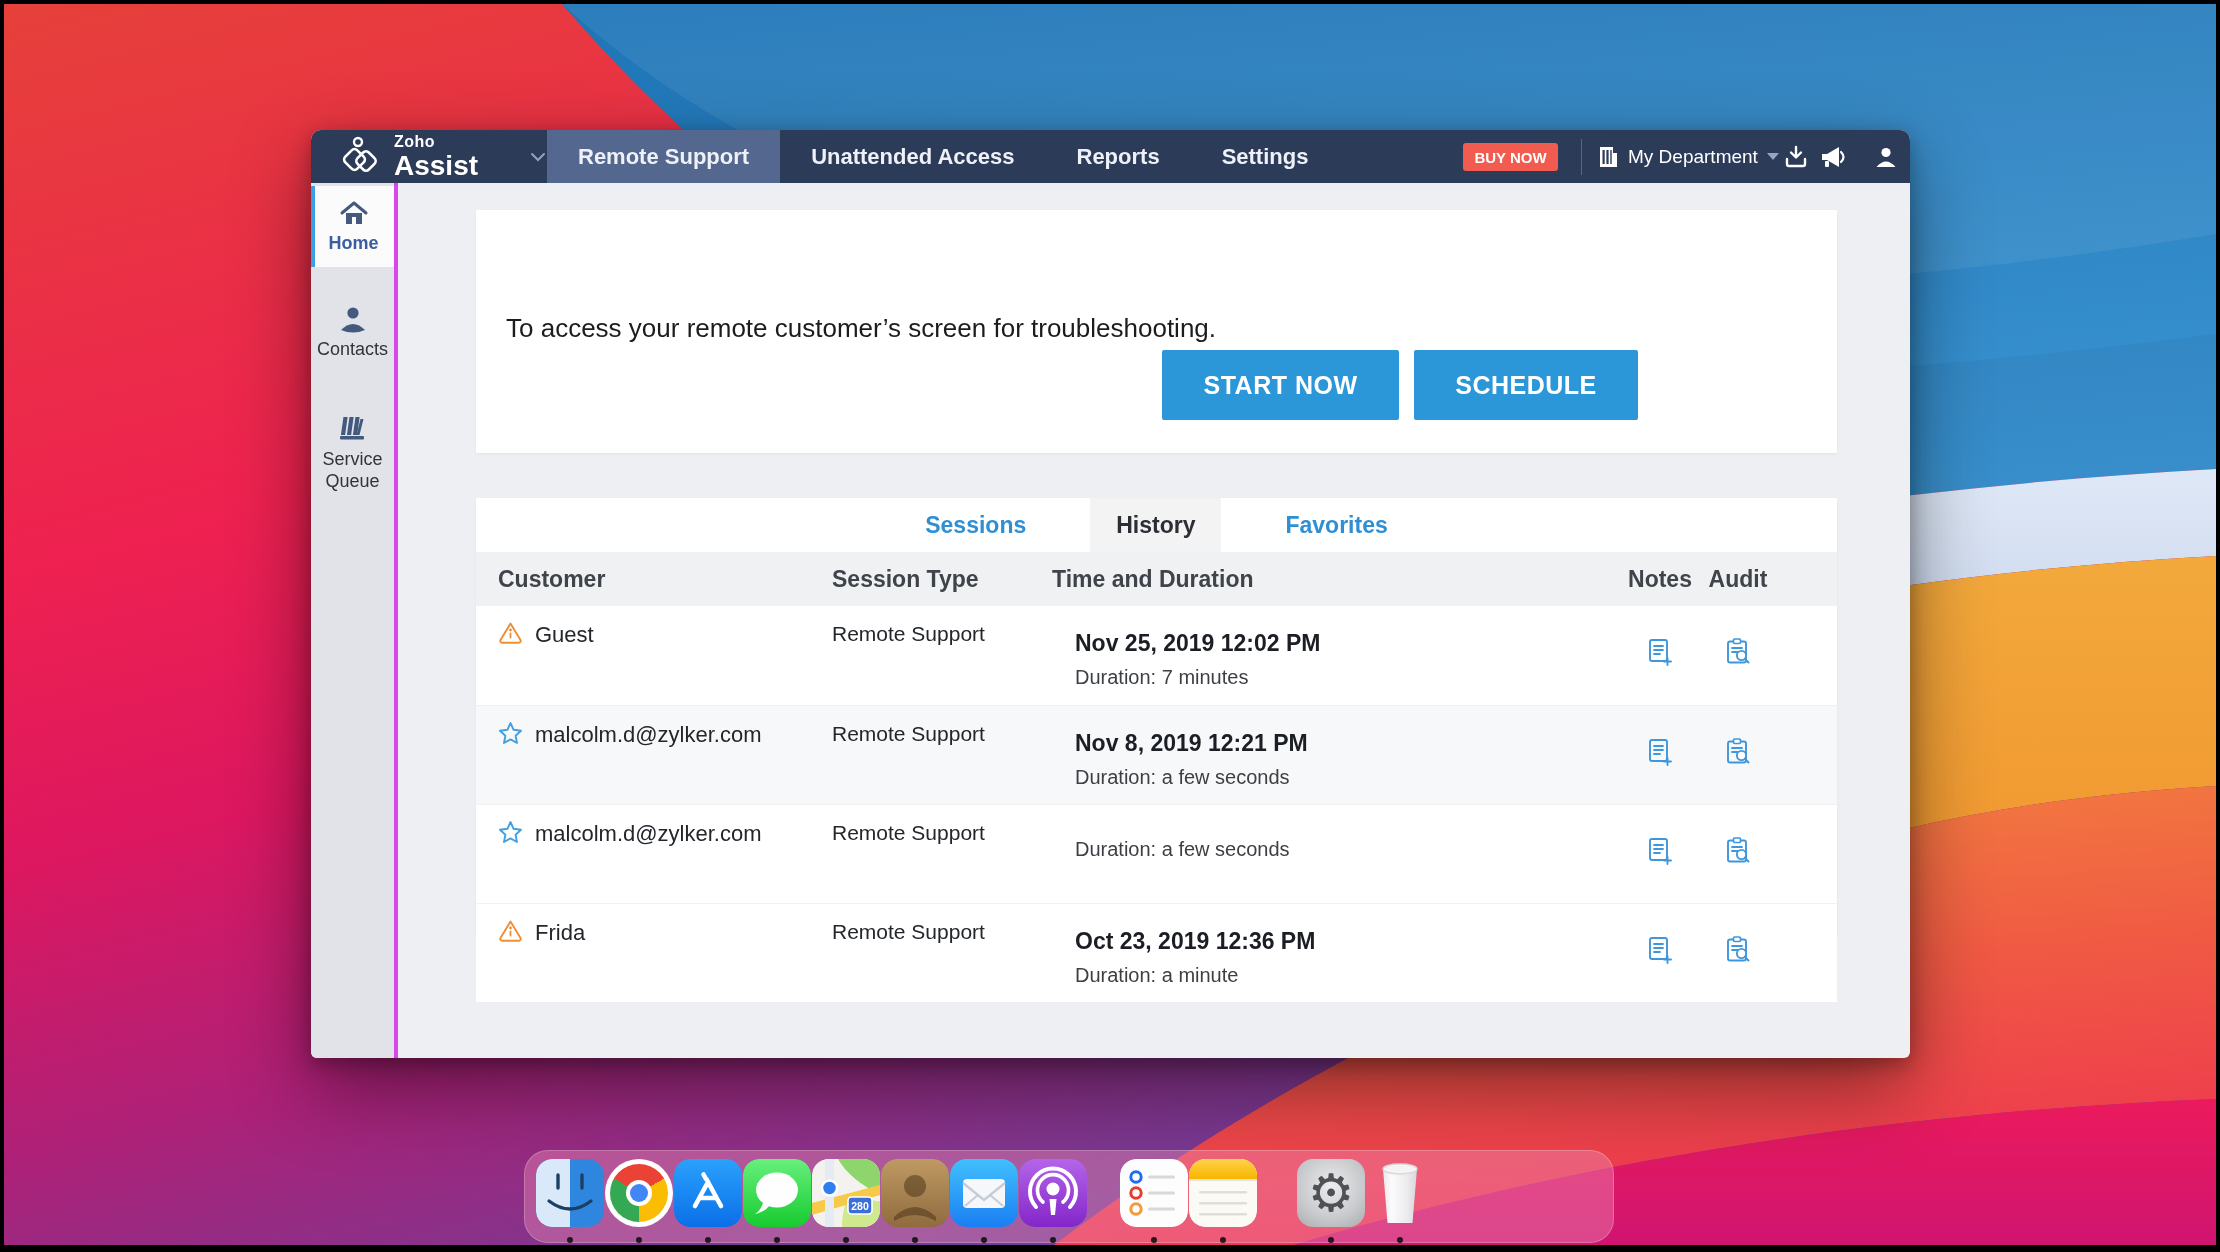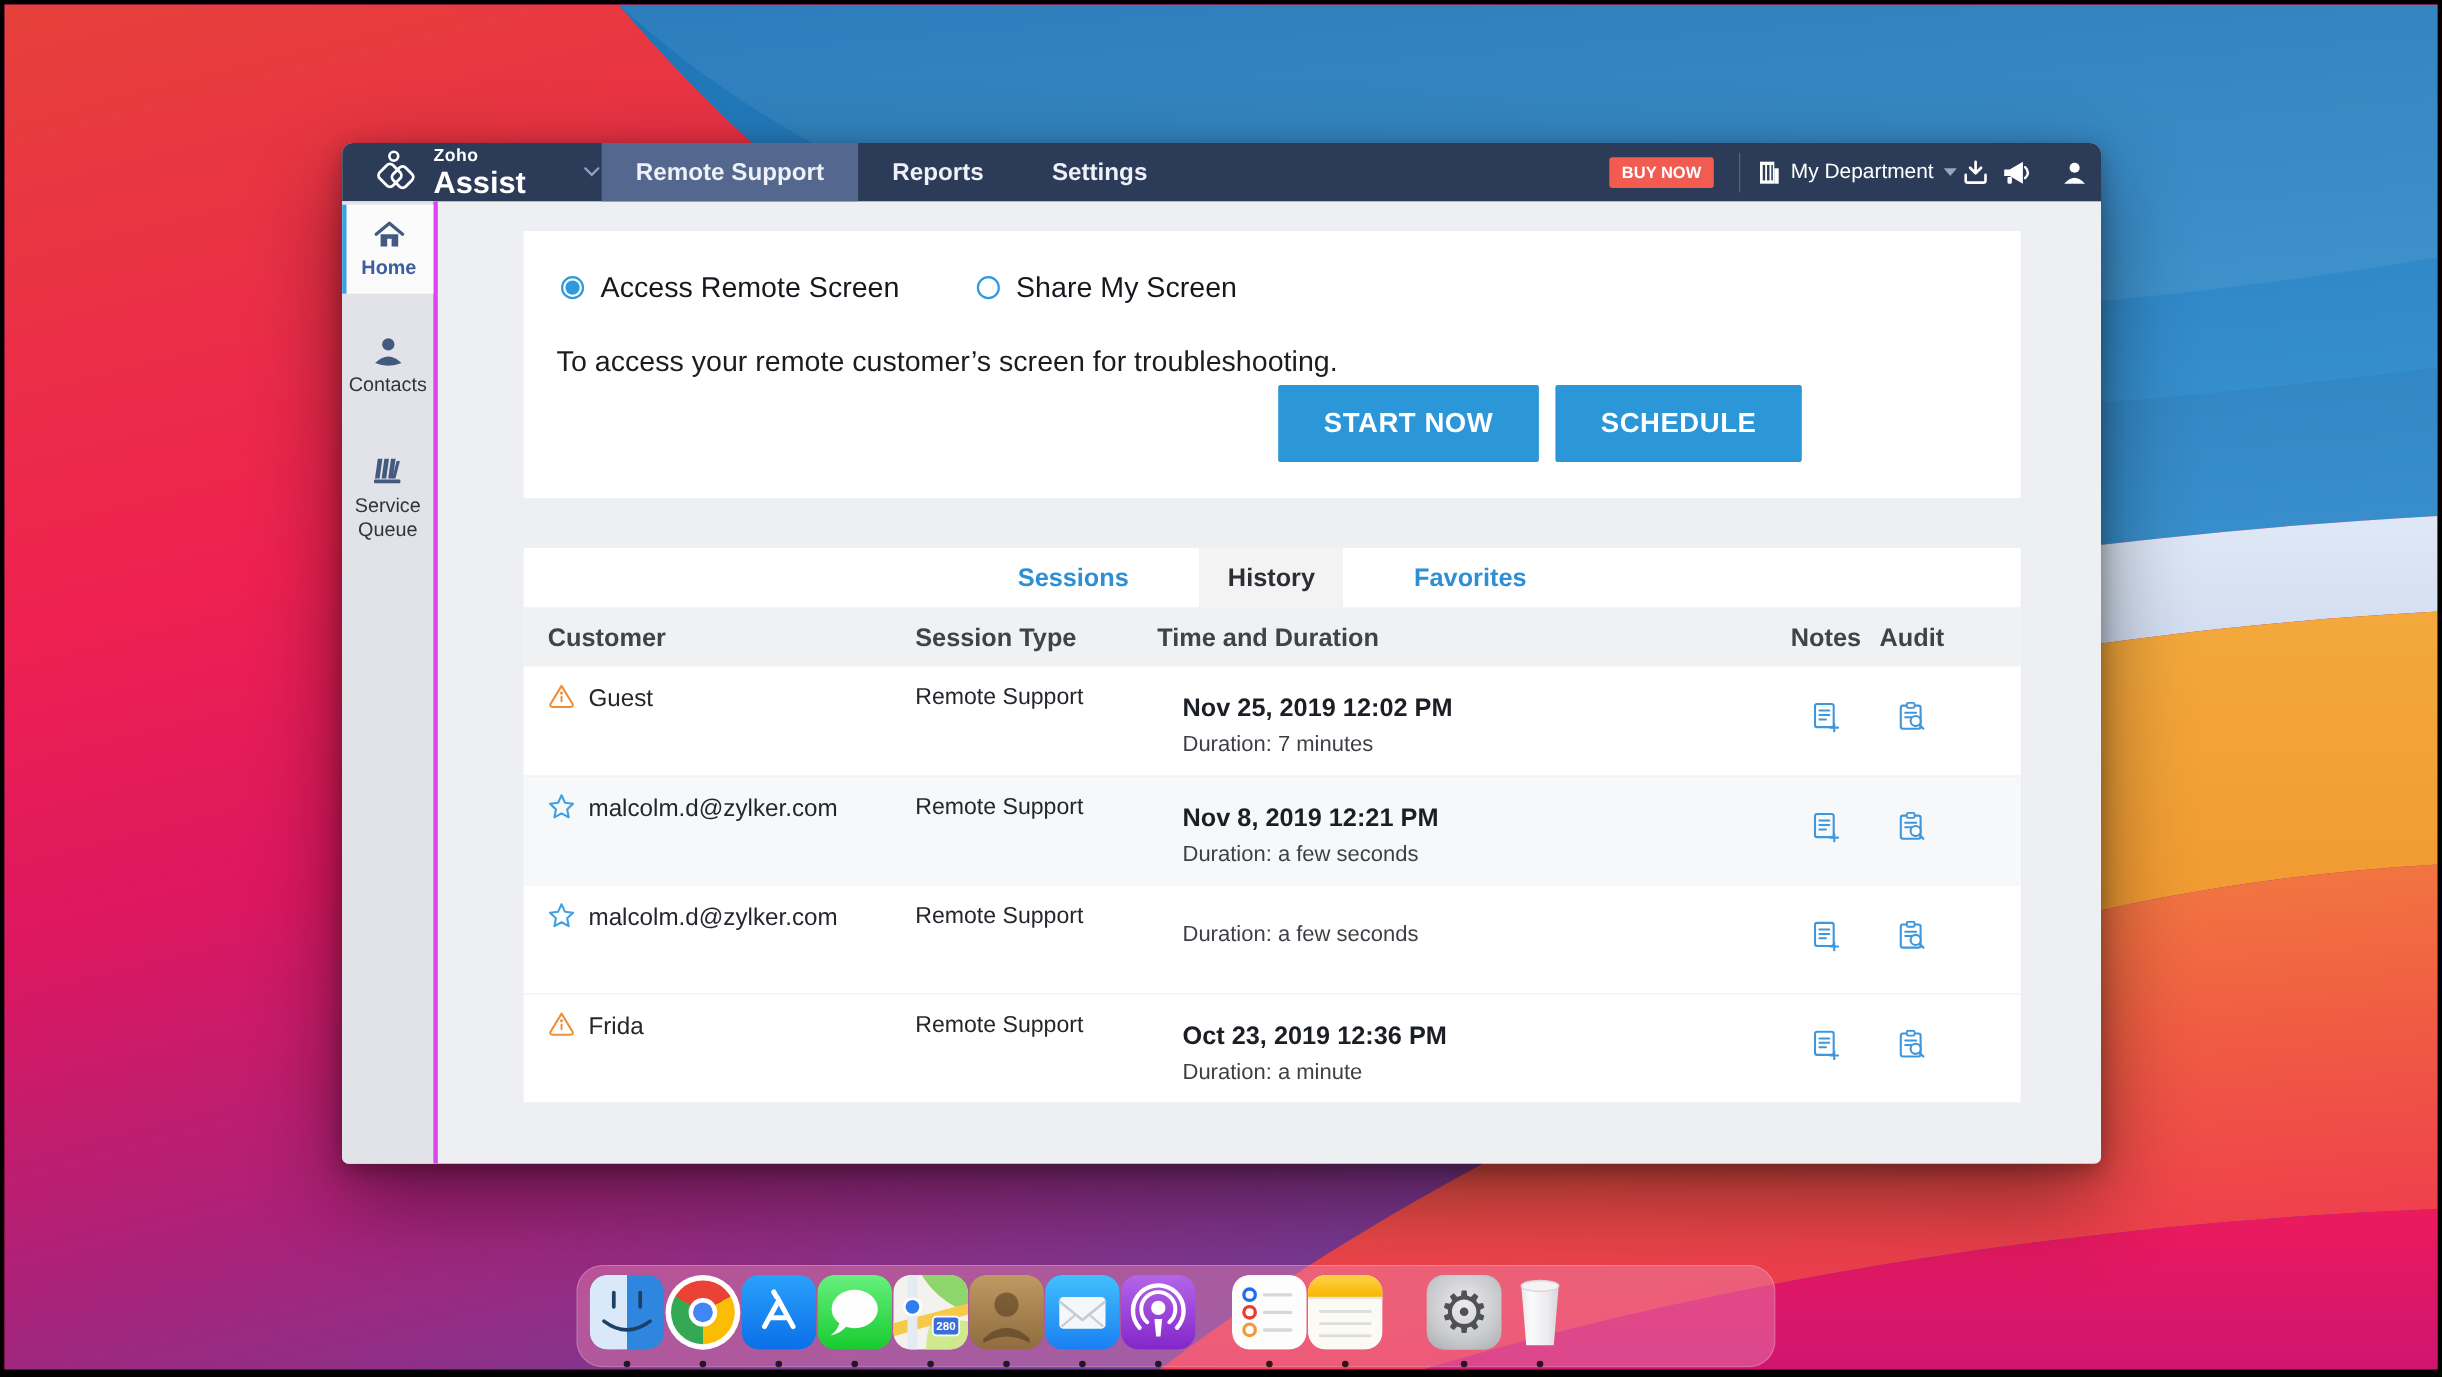--- a/index.html
+++ b/index.html
@@ -160,20 +160,21 @@
         </div>
         <span class="logo-caret">
           <svg width="16" height="10" viewBox="0 0 16 10">
               <path d="M2,2 L8,8 L14,2" fill="none" stroke="#93a2c0" stroke-width="2" stroke-linecap="round"></path>
             </svg>
         </span>
       </div>
 
       <div class="nav-tabs">
         <div class="nav-tab active">Remote Support</div>
+        <div class="nav-tab">Unattended Access</div>
         <div class="nav-tab">Reports</div>
         <div class="nav-tab">Settings</div>
       </div>
 
       <button class="buynow">BUY NOW</button>
       <div class="nav-divider"></div>
 
       <div class="dept">
         <svg width="22" height="24" viewBox="0 0 22 24">
           <rect x="3" y="2" width="13" height="20" fill="#fff"></rect>
@@ -224,30 +225,20 @@
             <rect x="19" y="4" width="4.2" height="18" transform="skewX(-8)"></rect>
             <rect x="25" y="6" width="3" height="16" transform="skewX(-14)"></rect>
             <rect x="3" y="23" width="24" height="3.4" rx="1"></rect>
           </g>
         </svg>
         <span class="si-label">Service Queue</span>
       </div>
     </div>
 
     <div class="card card1">
-      <div class="radio-row">
-        <div class="radio-opt">
-          <span class="radio checked"></span>
-          <span class="radio-label">Access Remote Screen</span>
-        </div>
-        <div class="radio-opt">
-          <span class="radio"></span>
-          <span class="radio-label">Share My Screen</span>
-        </div>
-      </div>
       <div class="desc">To access your remote customer’s screen for troubleshooting.</div>
       <button class="btn btn-start">START NOW</button>
       <button class="btn btn-schedule">SCHEDULE</button>
     </div>
 
     <div class="card card2">
       <div class="htabs">
         <div class="htab">Sessions</div>
         <div class="htab active">History</div>
         <div class="htab">Favorites</div>

